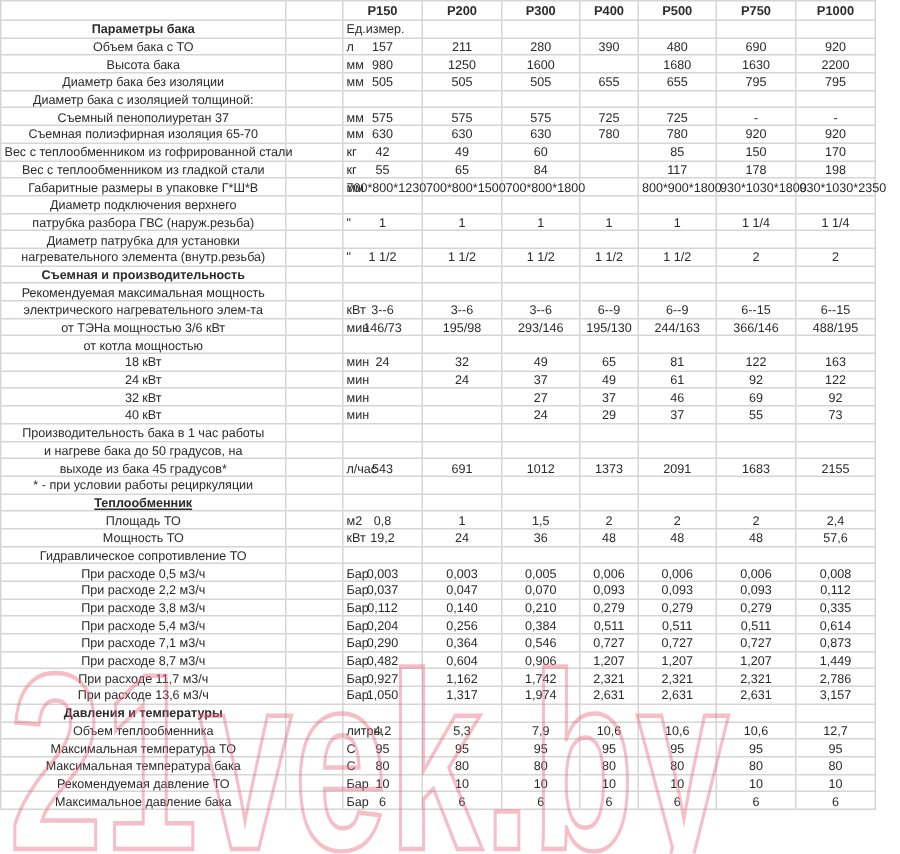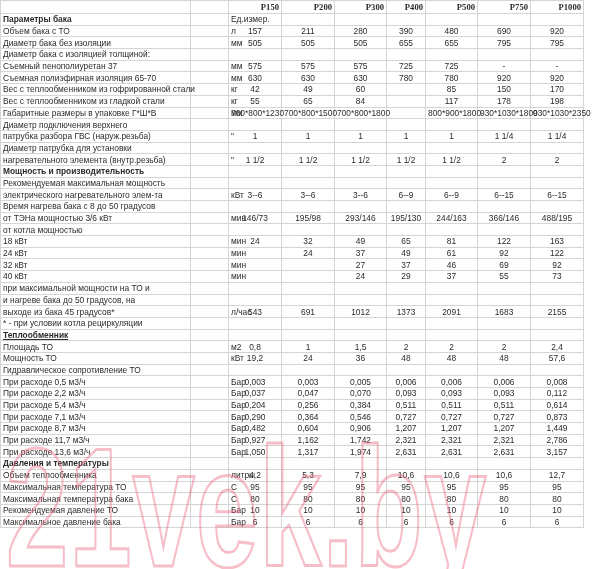--- a/index.html
+++ b/index.html
@@ -1,22 +1,22 @@
 <!DOCTYPE html>
 <html><head>
 <meta charset="utf-8">
 <style>
   html,body{margin:0;padding:0;width:600px;height:569px;overflow:hidden;background:#ffffff;
     font-family:"Liberation Sans",sans-serif;position:relative;}
   table{border-collapse:collapse;table-layout:fixed;width:583px;}
   th,td{border:1px solid #d5d5d5;padding:0 2px;font-size:8.4px;color:#2b2b2b;
     white-space:nowrap;overflow:visible;line-height:10px;height:10.69px;font-weight:normal;}
   thead tr{height:13px;}
-  th{text-align:right;font-weight:bold;font-size:8.6px;font-family:Liberation Serif, serif;}
-  td.lbl{text-align:left;}
+  th{text-align:center;font-weight:bold;font-size:8.6px;}
+  td.lbl{text-align:center;}
   td.unit{text-align:center;padding-left:40px;}
   td.val{text-align:center;}
   tr.bold td.lbl{font-weight:bold;}
   tr.bold-underline td.lbl{font-weight:bold;text-decoration:underline;}
   .watermark{position:absolute;left:6px;top:425px;font-size:112px;font-weight:bold;
     letter-spacing:1px;line-height:1;white-space:nowrap;transform:scaleY(1.5);
     transform-origin:0 0;color:transparent;-webkit-text-stroke:2px rgba(233,100,124,0.42);
     pointer-events:none;z-index:5;}
 </style>
 </head>
@@ -65,20 +65,31 @@
           <td class="unit">л</td>
           <td class="val">157</td>
           <td class="val">211</td>
           <td class="val">280</td>
           <td class="val">390</td>
           <td class="val">480</td>
           <td class="val">690</td>
           <td class="val">920</td>
         </tr>
         <tr class="normal">
+          <td class="lbl">Высота бака</td>
+          <td class="unit">мм</td>
+          <td class="val">980</td>
+          <td class="val">1250</td>
+          <td class="val">1600</td>
+          <td class="val"></td>
+          <td class="val">1680</td>
+          <td class="val">1630</td>
+          <td class="val">2200</td>
+        </tr>
+        <tr class="normal">
           <td class="lbl">Диаметр бака без изоляции</td>
           <td class="unit">мм</td>
           <td class="val">505</td>
           <td class="val">505</td>
           <td class="val">505</td>
           <td class="val">655</td>
           <td class="val">655</td>
           <td class="val">795</td>
           <td class="val">795</td>
         </tr>
@@ -186,21 +197,21 @@
           <td class="unit">"</td>
           <td class="val">1 1/2</td>
           <td class="val">1 1/2</td>
           <td class="val">1 1/2</td>
           <td class="val">1 1/2</td>
           <td class="val">1 1/2</td>
           <td class="val">2</td>
           <td class="val">2</td>
         </tr>
         <tr class="bold">
-          <td class="lbl">Мощность и производительность</td>
+          <td class="lbl">Съемная и производительность</td>
           <td class="unit"></td>
           <td class="val"></td>
           <td class="val"></td>
           <td class="val"></td>
           <td class="val"></td>
           <td class="val"></td>
           <td class="val"></td>
           <td class="val"></td>
         </tr>
         <tr class="normal">
@@ -219,31 +230,20 @@
           <td class="unit">кВт</td>
           <td class="val">3--6</td>
           <td class="val">3--6</td>
           <td class="val">3--6</td>
           <td class="val">6--9</td>
           <td class="val">6--9</td>
           <td class="val">6--15</td>
           <td class="val">6--15</td>
         </tr>
         <tr class="normal">
-          <td class="lbl">Время нагрева бака с 8 до 50 градусов</td>
-          <td class="unit"></td>
-          <td class="val"></td>
-          <td class="val"></td>
-          <td class="val"></td>
-          <td class="val"></td>
-          <td class="val"></td>
-          <td class="val"></td>
-          <td class="val"></td>
-        </tr>
-        <tr class="normal">
           <td class="lbl">от ТЭНа мощностью 3/6 кВт</td>
           <td class="unit">мин</td>
           <td class="val">146/73</td>
           <td class="val">195/98</td>
           <td class="val">293/146</td>
           <td class="val">195/130</td>
           <td class="val">244/163</td>
           <td class="val">366/146</td>
           <td class="val">488/195</td>
         </tr>
@@ -296,21 +296,21 @@
           <td class="unit">мин</td>
           <td class="val"></td>
           <td class="val"></td>
           <td class="val">24</td>
           <td class="val">29</td>
           <td class="val">37</td>
           <td class="val">55</td>
           <td class="val">73</td>
         </tr>
         <tr class="normal">
-          <td class="lbl">при максимальной мощности на ТО и</td>
+          <td class="lbl">Производительность бака в 1 час работы</td>
           <td class="unit"></td>
           <td class="val"></td>
           <td class="val"></td>
           <td class="val"></td>
           <td class="val"></td>
           <td class="val"></td>
           <td class="val"></td>
           <td class="val"></td>
         </tr>
         <tr class="normal">
@@ -329,21 +329,21 @@
           <td class="unit">л/час</td>
           <td class="val">543</td>
           <td class="val">691</td>
           <td class="val">1012</td>
           <td class="val">1373</td>
           <td class="val">2091</td>
           <td class="val">1683</td>
           <td class="val">2155</td>
         </tr>
         <tr class="normal">
-          <td class="lbl">* - при условии котла рециркуляции</td>
+          <td class="lbl">* - при условии работы рециркуляции</td>
           <td class="unit"></td>
           <td class="val"></td>
           <td class="val"></td>
           <td class="val"></td>
           <td class="val"></td>
           <td class="val"></td>
           <td class="val"></td>
           <td class="val"></td>
         </tr>
         <tr class="bold-underline">
@@ -406,20 +406,31 @@
           <td class="unit">Бар</td>
           <td class="val">0,037</td>
           <td class="val">0,047</td>
           <td class="val">0,070</td>
           <td class="val">0,093</td>
           <td class="val">0,093</td>
           <td class="val">0,093</td>
           <td class="val">0,112</td>
         </tr>
         <tr class="normal">
+          <td class="lbl">При расходе 3,8 м3/ч</td>
+          <td class="unit">Бар</td>
+          <td class="val">0,112</td>
+          <td class="val">0,140</td>
+          <td class="val">0,210</td>
+          <td class="val">0,279</td>
+          <td class="val">0,279</td>
+          <td class="val">0,279</td>
+          <td class="val">0,335</td>
+        </tr>
+        <tr class="normal">
           <td class="lbl">При расходе 5,4 м3/ч</td>
           <td class="unit">Бар</td>
           <td class="val">0,204</td>
           <td class="val">0,256</td>
           <td class="val">0,384</td>
           <td class="val">0,511</td>
           <td class="val">0,511</td>
           <td class="val">0,511</td>
           <td class="val">0,614</td>
         </tr>

